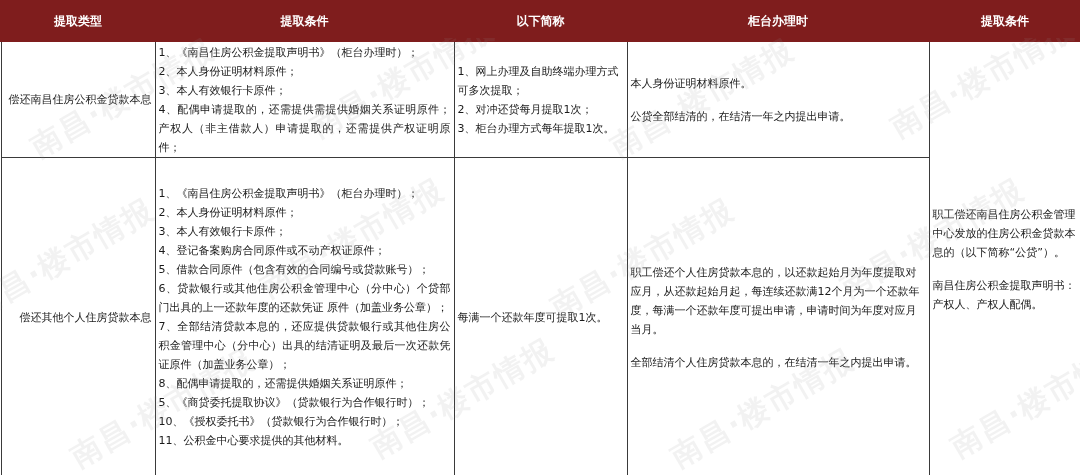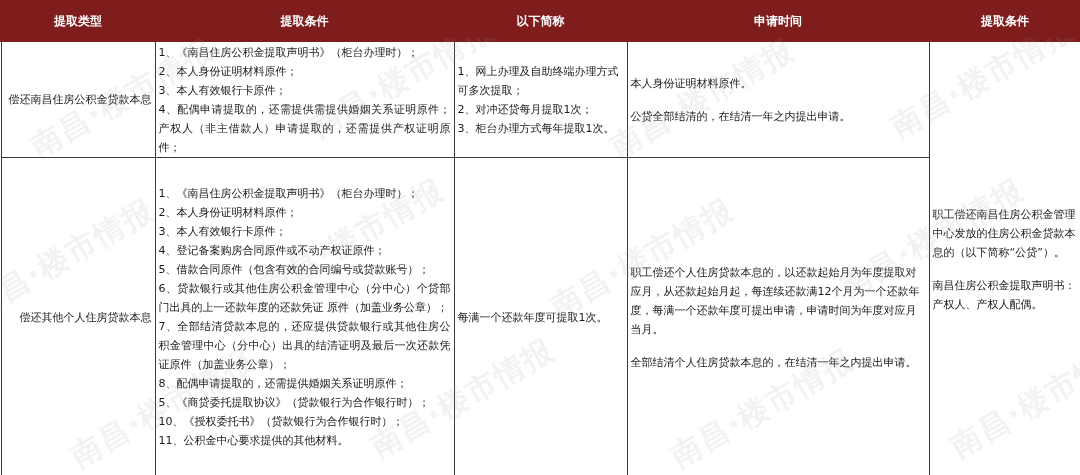--- a/index.html
+++ b/index.html
@@ -30,21 +30,21 @@
     <col style="width:299px">
     <col style="width:173px">
     <col style="width:302px">
     <col style="width:152px">
   </colgroup>
   <thead>
     <tr>
       <th>提取类型</th>
       <th>提取条件</th>
       <th>以下简称</th>
-      <th>申请时间</th>
+      <th>柜台办理时</th>
       <th>提取条件</th>
     </tr>
   </thead>
   <tbody>
     <tr class="row1">
       <td class="type-cell">偿还南昌住房公积金贷款本息</td>
       <td class="materials-cell">
         <span class="line">1、《南昌住房公积金提取声明书》（柜台办理时）；</span>
         <span class="line">2、本人身份证明材料原件；</span>
         <span class="line">3、本人有效银行卡原件；</span>

